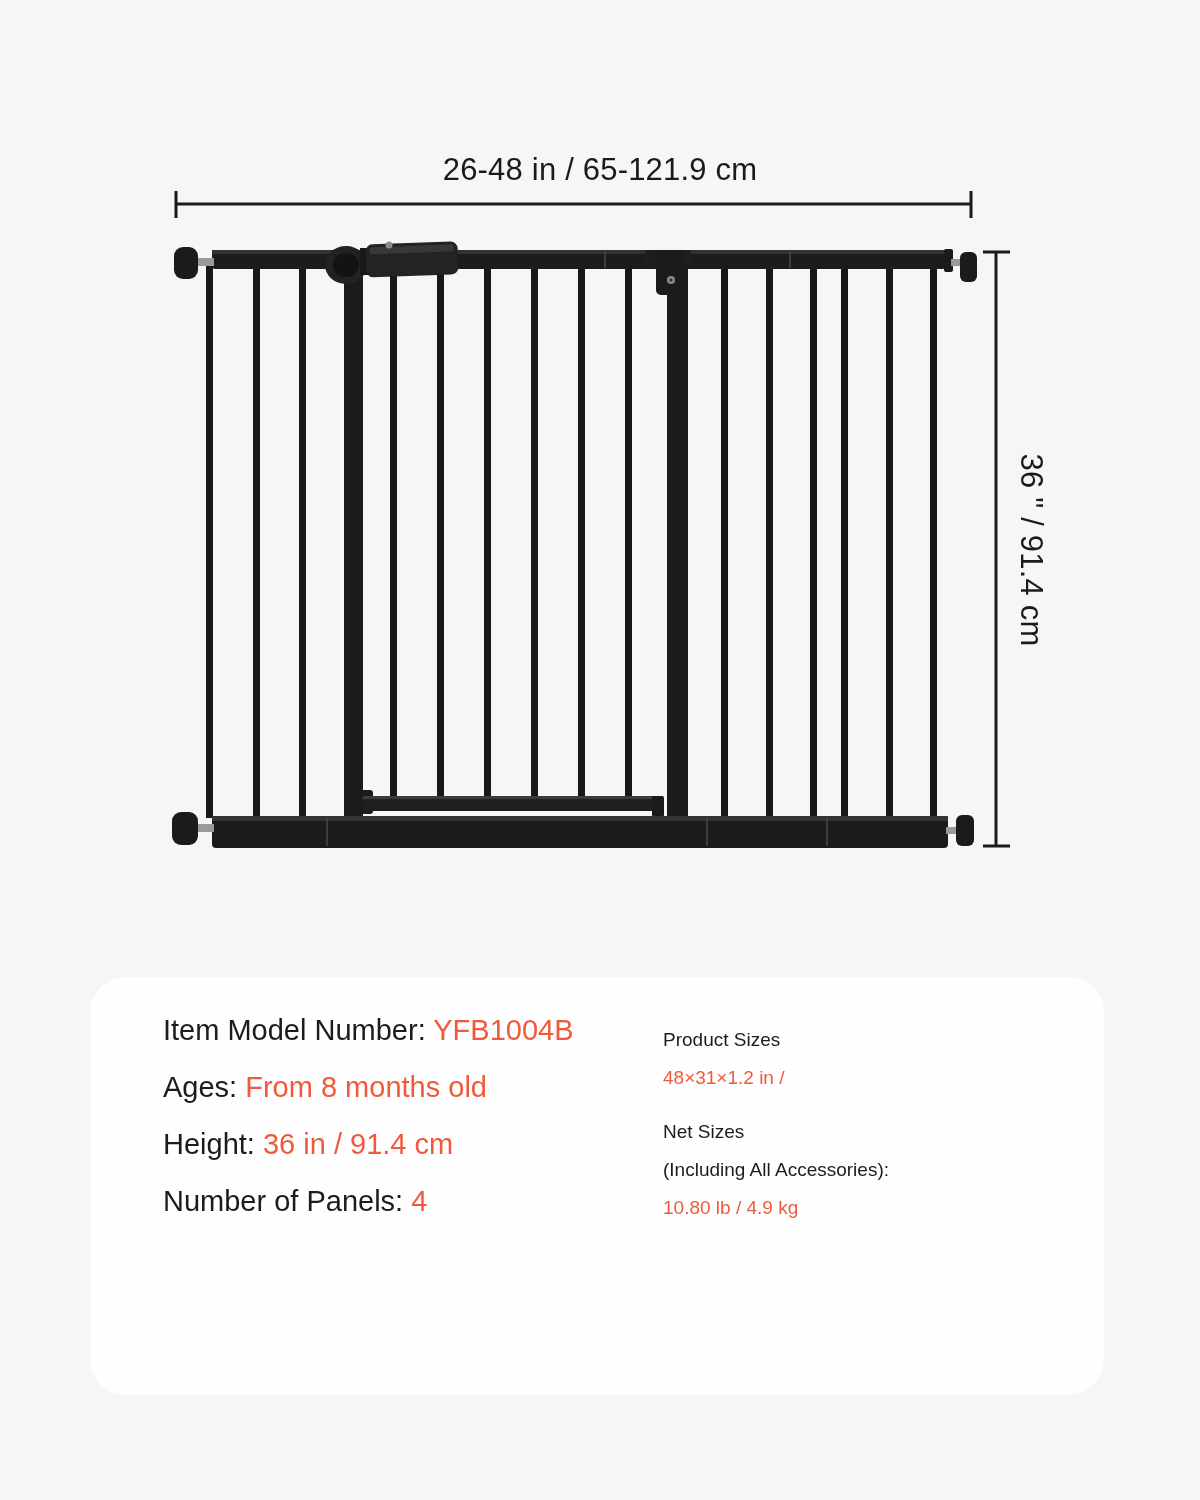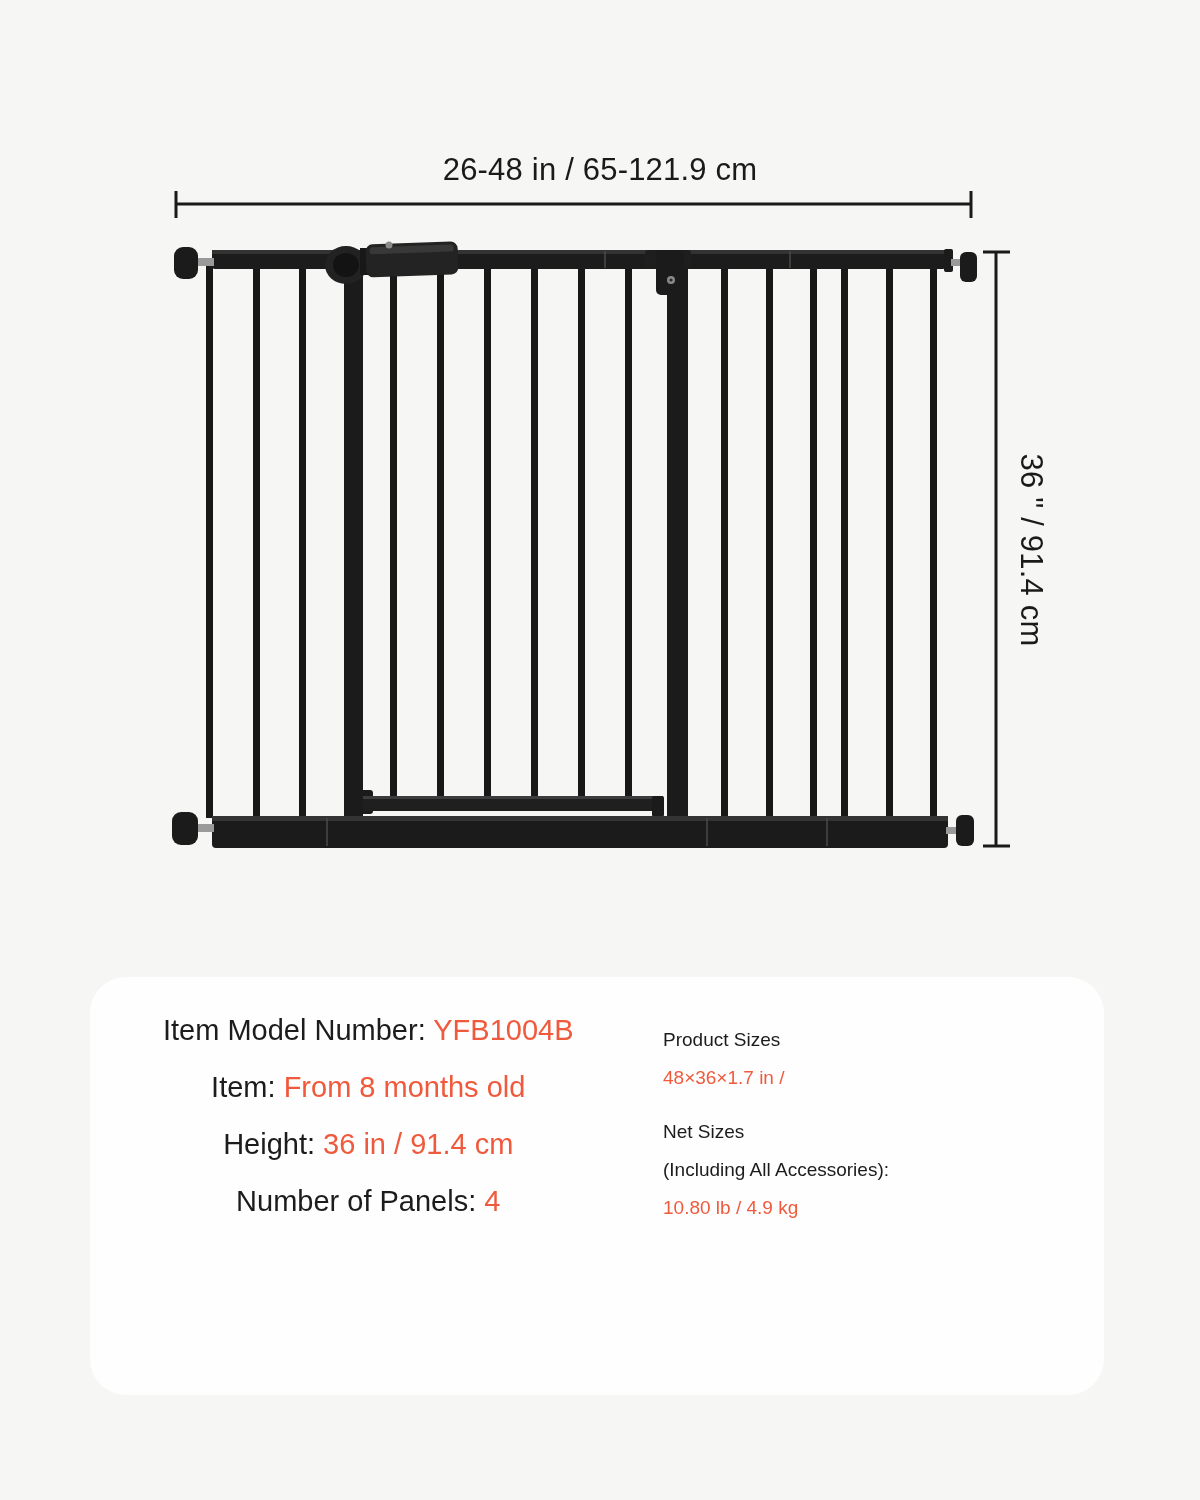--- a/index.html
+++ b/index.html
@@ -59,21 +59,20 @@
   .spec-col-left {
     position: absolute;
     left: 73px;
     top: 38px;
   }
   .spec-row {
     font-size: 29px;
     line-height: 30px;
     margin-bottom: 27px;
     white-space: nowrap;
-    text-align: center;
   }
   .spec-col-right {
     position: absolute;
     left: 573px;
     top: 44px;
   }
   .spec-block {
     font-size: 19px;
     line-height: 38px;
     margin-bottom: 16px;
@@ -199,34 +198,34 @@
   <div class="dim-label-right">36 " / 91.4 cm</div>
 </div>
 
 <div class="spec-card">
 
   <div class="spec-col-left">
     <div class="spec-row">
       <span>Item Model Number: </span><span class="orange">YFB1004B</span>
     </div>
     <div class="spec-row">
-      <span>Item: </span><span class="orange">From 8 months old</span>
+      <span>Ages: </span><span class="orange">From 8 months old</span>
     </div>
     <div class="spec-row">
       <span>Height: </span><span class="orange">36 in / 91.4 cm</span>
     </div>
     <div class="spec-row">
       <span>Number of Panels: </span><span class="orange">4</span>
     </div>
   </div>
 
   <div class="spec-col-right">
     <div class="spec-block">
       <div>Product Sizes</div>
-      <div class="orange">48×36×1.7 in /</div>
+      <div class="orange">48×31×1.2 in /</div>
     </div>
     <div class="spec-block">
       <div>Net Sizes</div>
       <div>(Including All Accessories):</div>
       <div class="orange">10.80 lb / 4.9 kg</div>
     </div>
   </div>
 
 </div>
 

